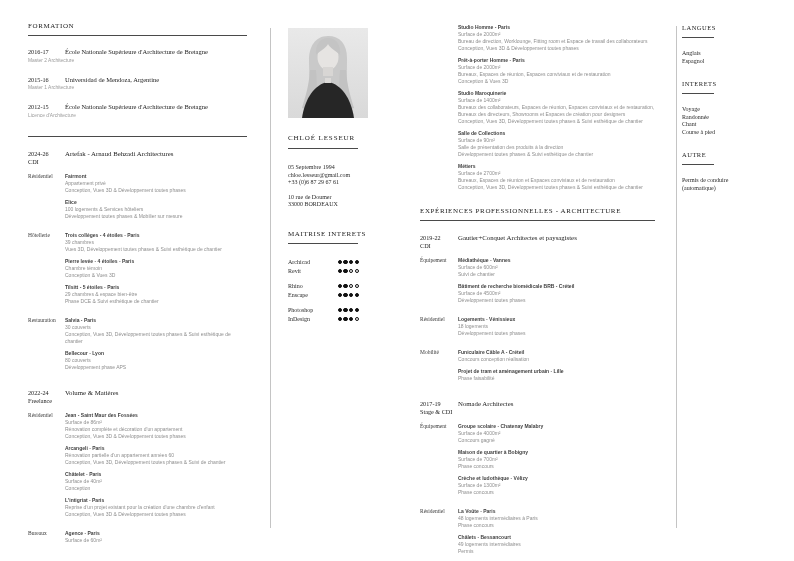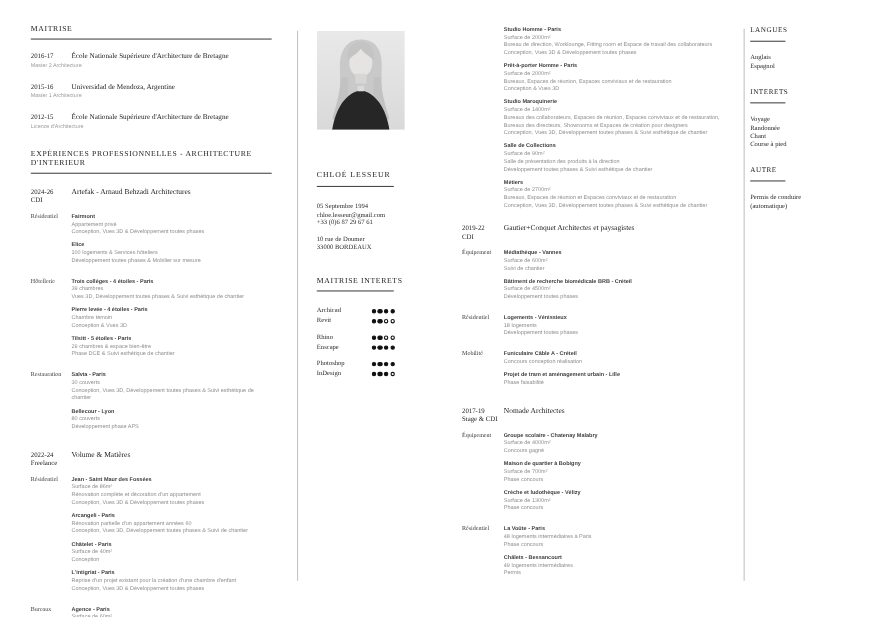--- a/index.html
+++ b/index.html
@@ -37,21 +37,21 @@
   .jcompany{font:400 6.8px/8px "Liberation Serif",serif;color:#1c1c1c}
   .grow{display:flex;margin-bottom:7px}
   .cat{width:37px;flex-shrink:0;font:400 5.5px/7px "Liberation Serif",serif;color:#3a3a3a}
   .gcontent{flex:1;min-width:0}
   .proj{margin-bottom:5px}
   .pname{font:700 5px/7px "Liberation Sans",sans-serif;color:#3f3f3f}
   .pline{font:400 5px/7px "Liberation Sans",sans-serif;color:#8e8e8e}
 
   
   .photo{width:80px;height:90px;display:block}
-  .name{margin-top:37px;font:400 7px/9px "Liberation Serif",serif;letter-spacing:.9px;color:#1a1a1a}
+  .name{margin-top:16px;font:400 7px/9px "Liberation Serif",serif;letter-spacing:.9px;color:#1a1a1a}
   .contact{margin-top:15px}
   .cline{font:400 6px/7.5px "Liberation Serif",serif;color:#2b2b2b}
   .contact2{margin-top:7px}
   .sw-title{margin-top:21px}
   .sw-list{margin-top:14px}
   .sw-group{margin-bottom:6px}
   .sw-row{display:flex;justify-content:space-between;align-items:center;width:71px;height:9px}
   .sw-label{font:400 6px/8px "Liberation Serif",serif;color:#2b2b2b}
   .dots{display:flex;gap:1.5px}
   .dot{width:4.2px;height:4.2px;border-radius:50%;box-sizing:border-box;border:.6px solid #111;background:#fff}
@@ -68,21 +68,21 @@
   .sb-title{font:400 6.5px/8px "Liberation Serif",serif;letter-spacing:.5px;color:#1c1c1c}
   .sb-items{margin-top:12px}
   .sb-item{font:400 6px/7.5px "Liberation Serif",serif;color:#2b2b2b}
 </style>
 </head>
 <body>
 
 <section class="col col-left">
 
   <div>
-    <div class="sec-title">MAITRISE</div>
+    <div class="sec-title">FORMATION</div>
     <div class="rule rule-full"></div>
 
     <div class="edu">
       <div class="edu-row">
         <span class="edu-date">2016-17</span>
         <span class="edu-school">École Nationale Supérieure d'Architecture de Bretagne</span>
       </div>
       <div class="edu-degree">Master 2 Architecture</div>
     </div>
     <div class="edu">
@@ -95,21 +95,20 @@
     <div class="edu">
       <div class="edu-row">
         <span class="edu-date">2012-15</span>
         <span class="edu-school">École Nationale Supérieure d'Architecture de Bretagne</span>
       </div>
       <div class="edu-degree">Licence d'Architecture</div>
     </div>
   </div>
 
   <div class="sec-exp">
-    <div class="sec-title">EXPÉRIENCES PROFESSIONNELLES - ARCHITECTURE D'INTERIEUR</div>
     <div class="rule rule-full"></div>
 
     <div class="job">
       <div class="jhead">
         <div class="jmeta">
           <div class="jdate">2024-26</div>
           <div class="jcontract">CDI</div>
         </div>
         <div class="jcompany">Artefak - Arnaud Behzadi Architectures</div>
       </div>
@@ -350,20 +349,24 @@
       <div class="pline">Développement toutes phases &amp; Suivi esthétique de chantier</div>
     </div>
     <div class="proj">
       <div class="pname">Métiers</div>
       <div class="pline">Surface de 2700m²</div>
       <div class="pline">Bureaux, Espaces de réunion et Espaces conviviaux et de restauration</div>
       <div class="pline">Conception, Vues 3D, Développement toutes phases &amp; Suivi esthétique de chantier</div>
     </div>
   </div>
 
+  <div class="exp2-title">
+    <div class="sec-title">EXPÉRIENCES PROFESSIONNELLES - ARCHITECTURE</div>
+    <div class="rule rule-235"></div>
+  </div>
 
   <div class="job">
     <div class="jhead">
       <div class="jmeta">
         <div class="jdate">2019-22</div>
         <div class="jcontract">CDI</div>
       </div>
       <div class="jcompany">Gautier+Conquet Architectes et paysagistes</div>
     </div>
 

